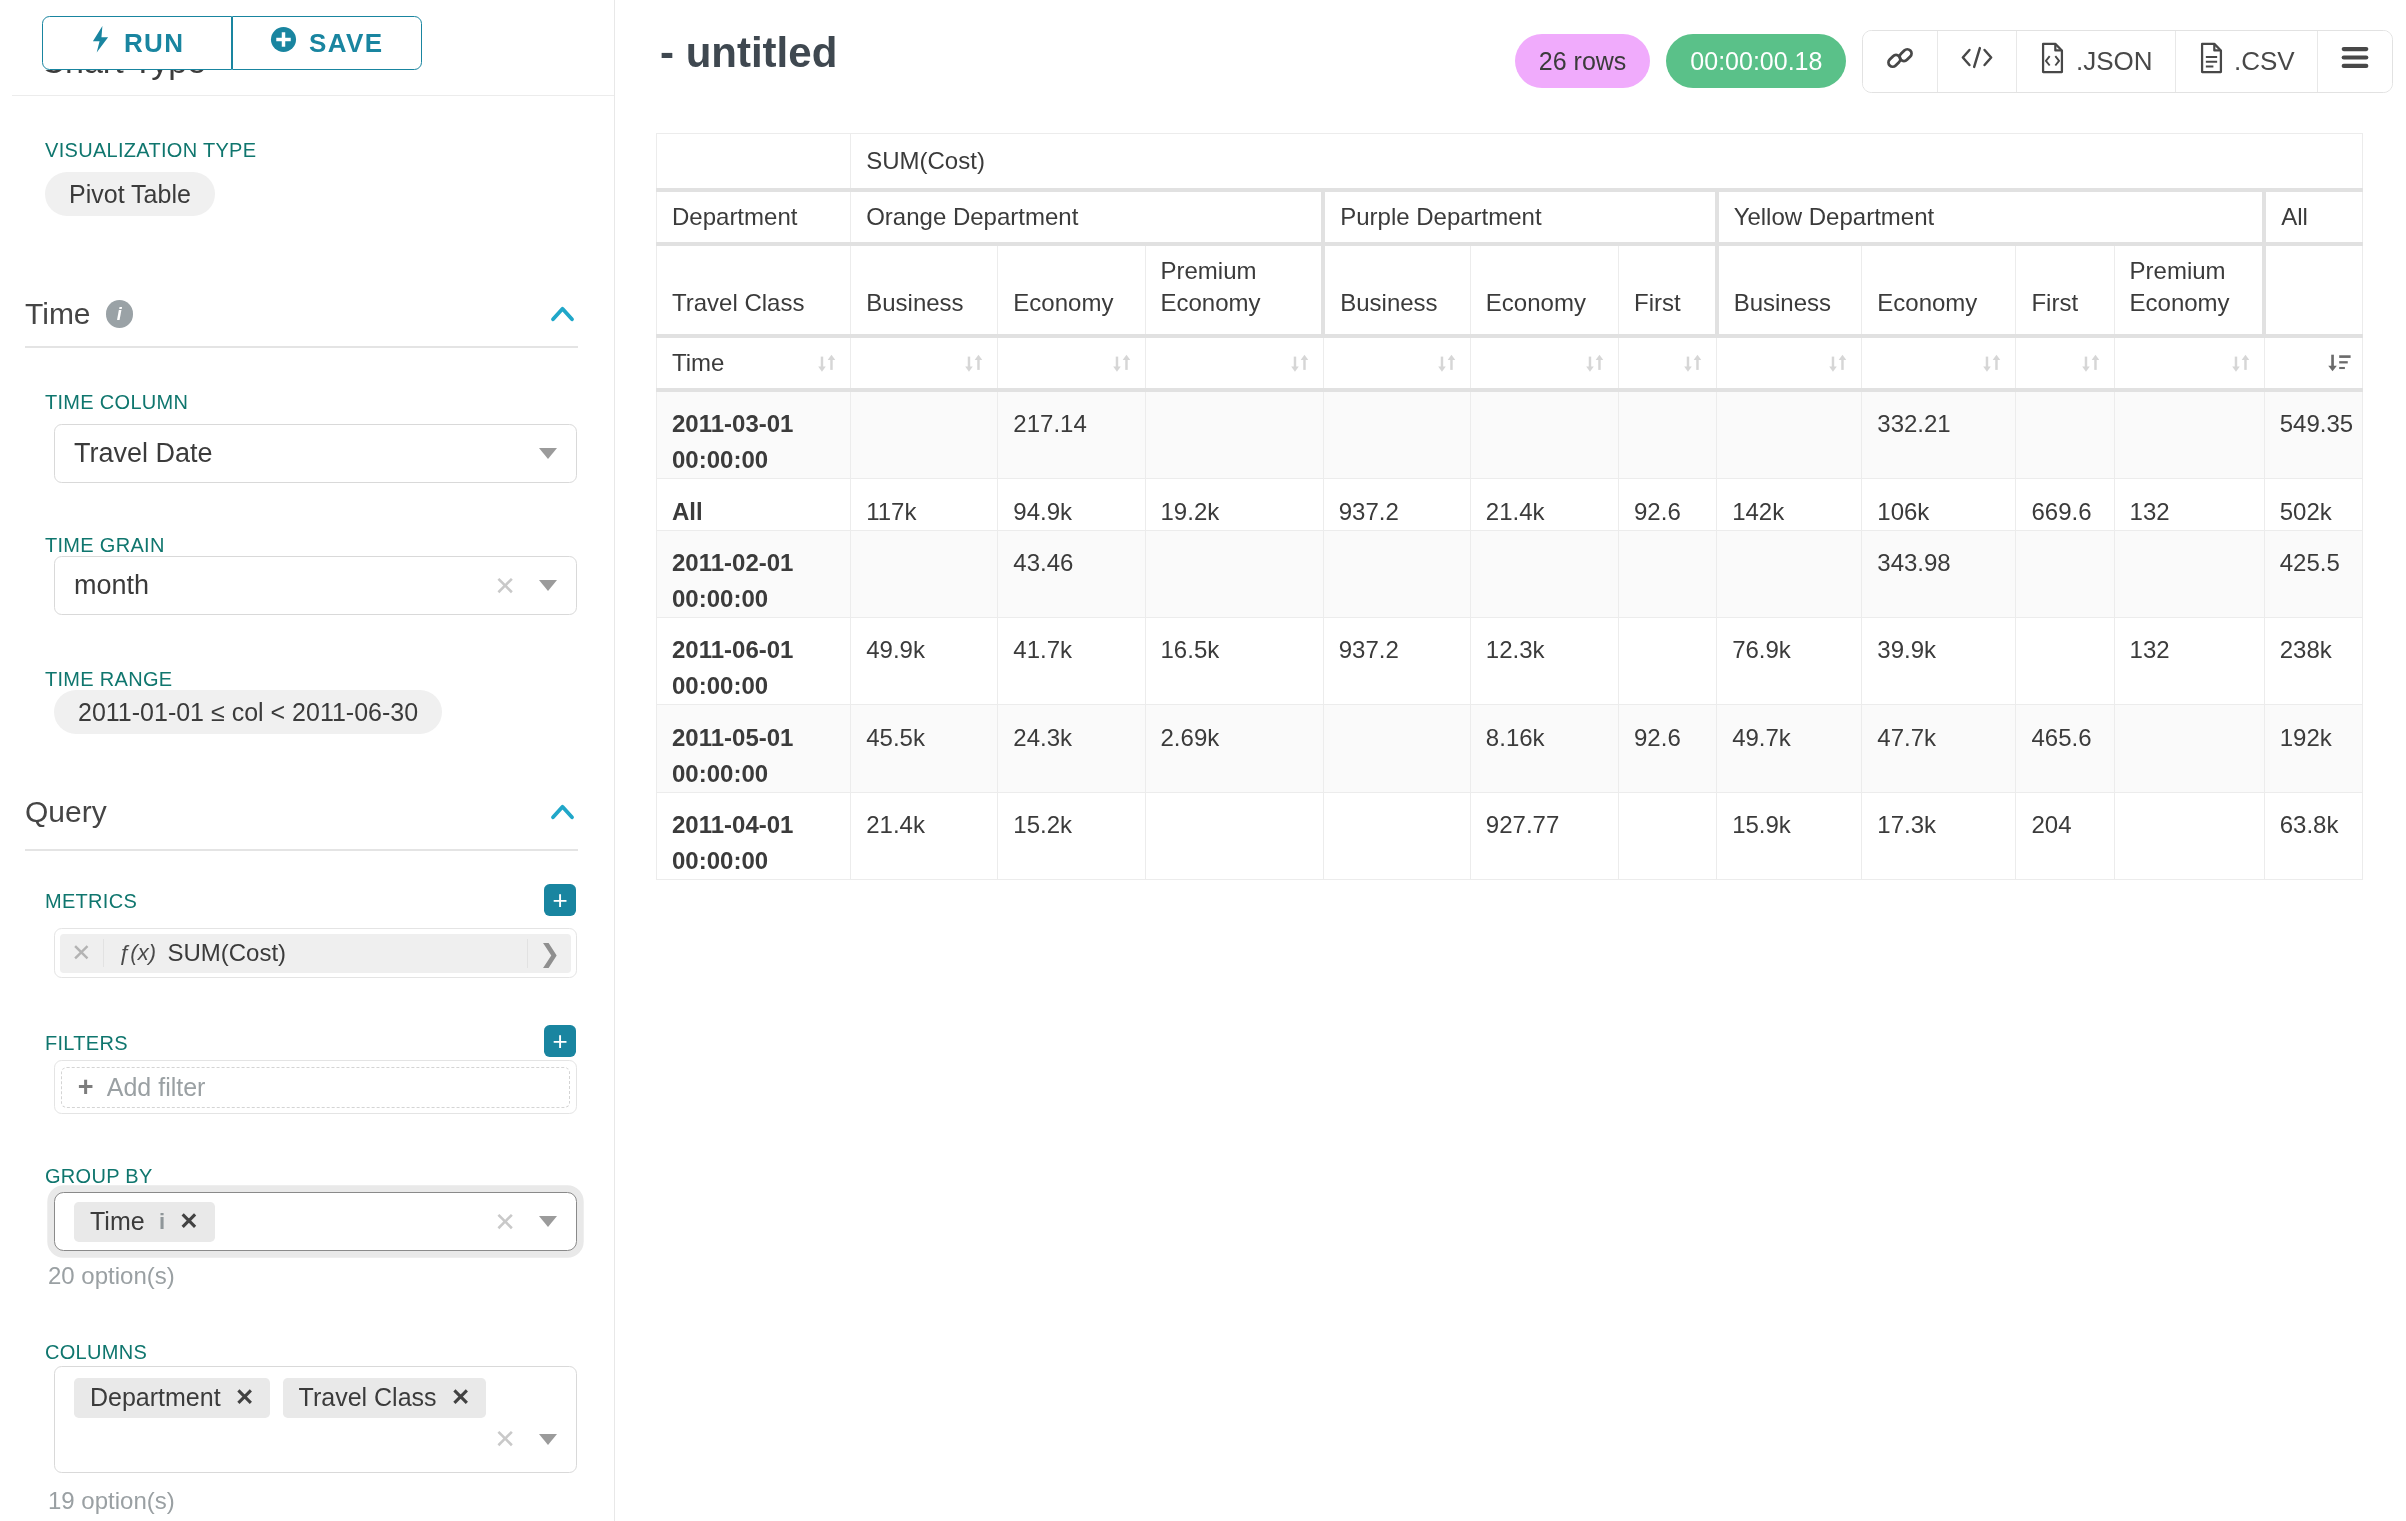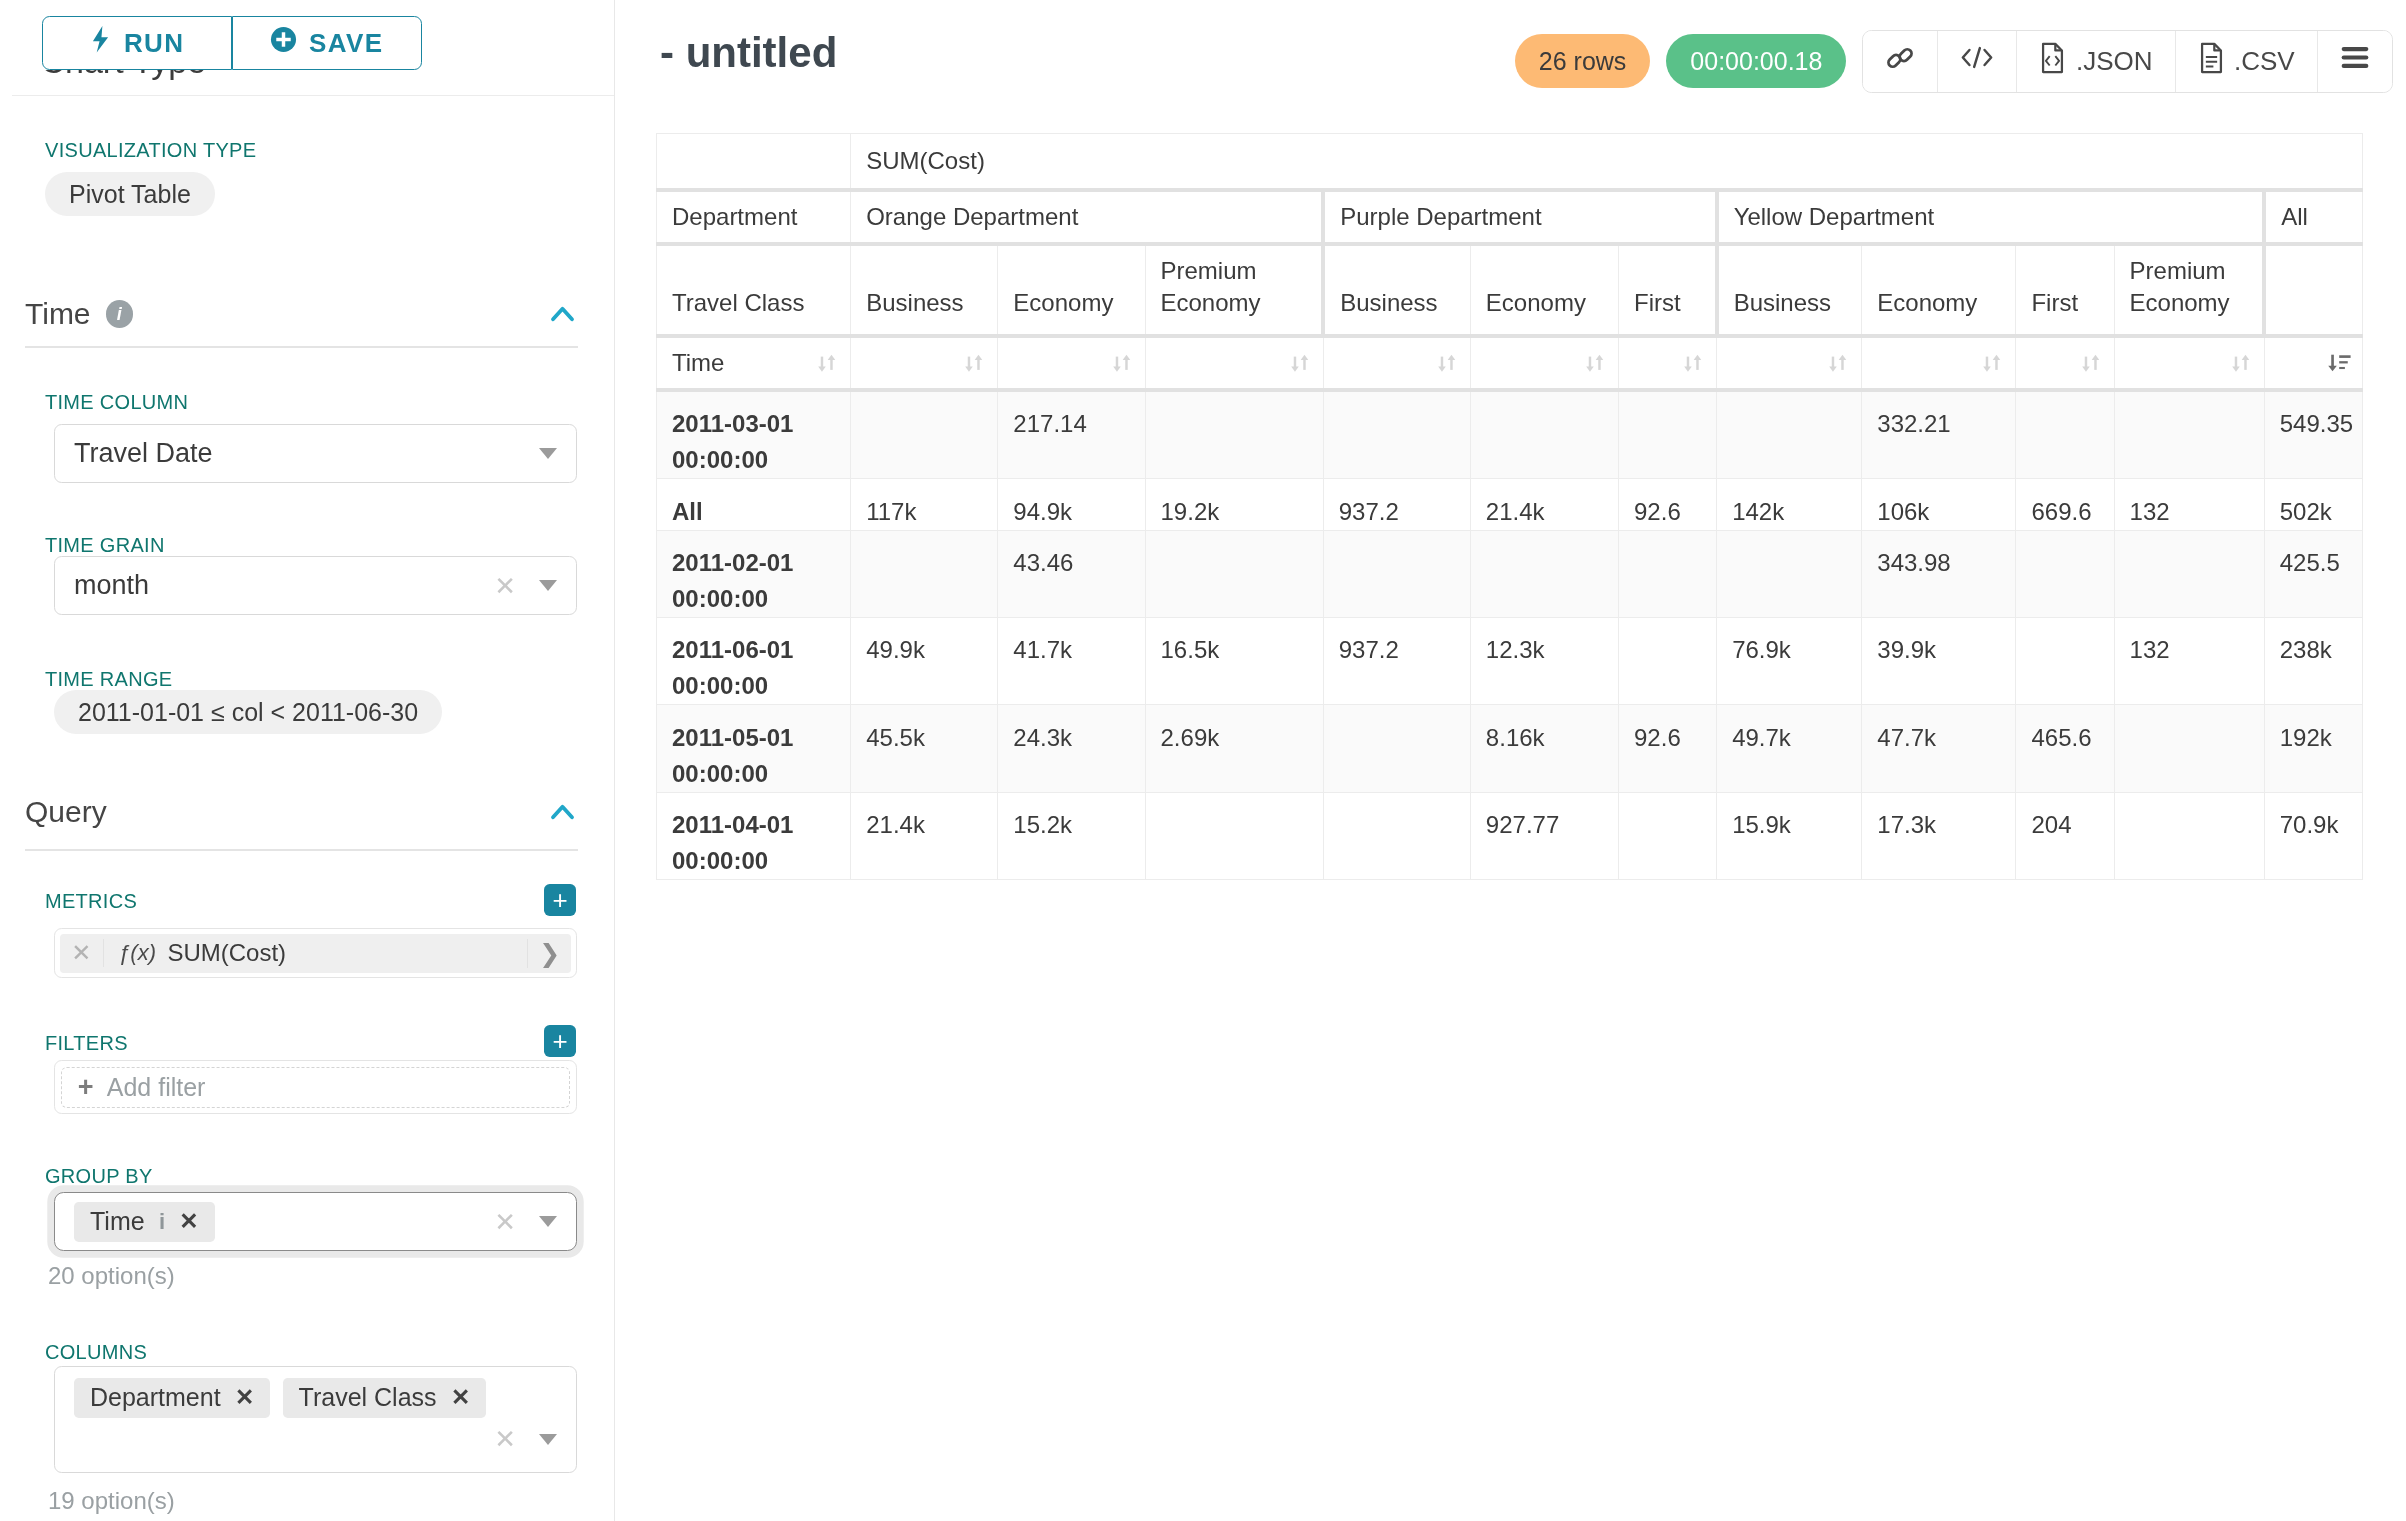--- a/index.html
+++ b/index.html
@@ -126,21 +126,21 @@
   
   .page-title {
     position: absolute; left: 660px; top: 28.5px;
     font-size: 42px; color: #3f4850; white-space: nowrap;
   }
   .hdr-controls { position: absolute; top: 29.5px; right: 13.3px; display: flex; align-items: center; gap: 16px; }
   .badge {
     height: 54px; border-radius: 27.6px; display: flex; align-items: center;
     padding: 0 24px; font-size: 25px; white-space: nowrap;
   }
-  .badge.rows  { background: #fdba74; color: #3b3b3b; }
+  .badge.rows  { background: #f0abfc; color: #3b3b3b; }
   .badge.timer { background: #5ac189; color: #fff; }
   .btn-group {
     height: 63px; border: 1.9px solid #e2e2e2; border-radius: 9.5px;
     display: flex; align-items: stretch; background: #fff; overflow: hidden;
   }
   .bg-item {
     display: flex; align-items: center; justify-content: center; gap: 9.5px;
     padding: 0 22px; font-size: 26px; color: #484848;
     border-right: 1.9px solid #e8e8e8; cursor: pointer; background: #fff;
     border-top: none; border-bottom: none; border-left: none;
@@ -622,20 +622,20 @@
             <td class="">21.4k</td>
             <td class="">15.2k</td>
             <td class=""></td>
             <td class=""></td>
             <td class="">927.77</td>
             <td class=""></td>
             <td class="">15.9k</td>
             <td class="">17.3k</td>
             <td class="">204</td>
             <td class=""></td>
-            <td class="">70.9k</td>
+            <td class="">63.8k</td>
           </tr>
         </tbody>
       </table>
   </div>
 
 </div>
 
 
 </body></html>

